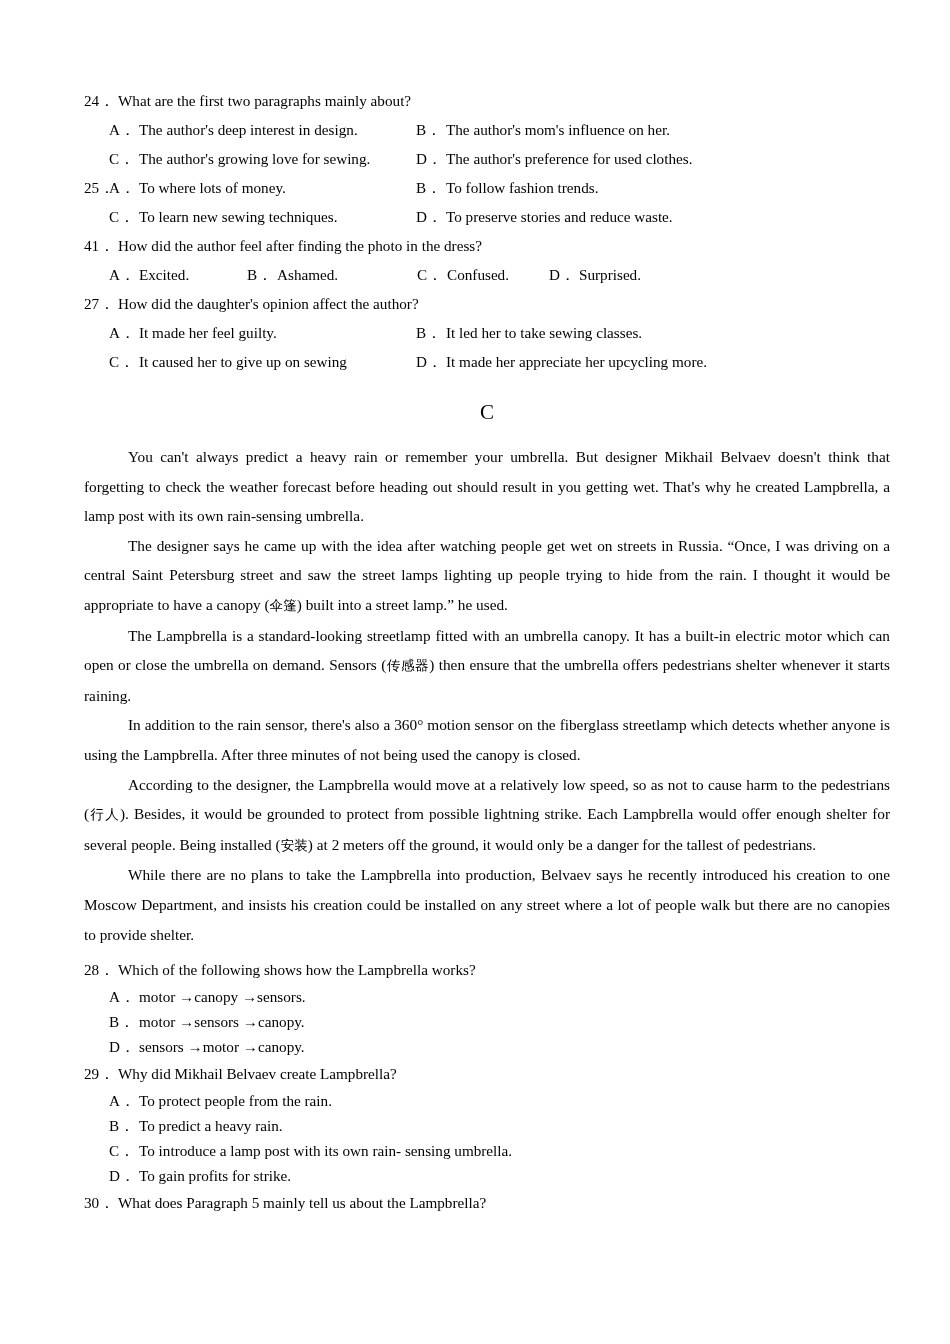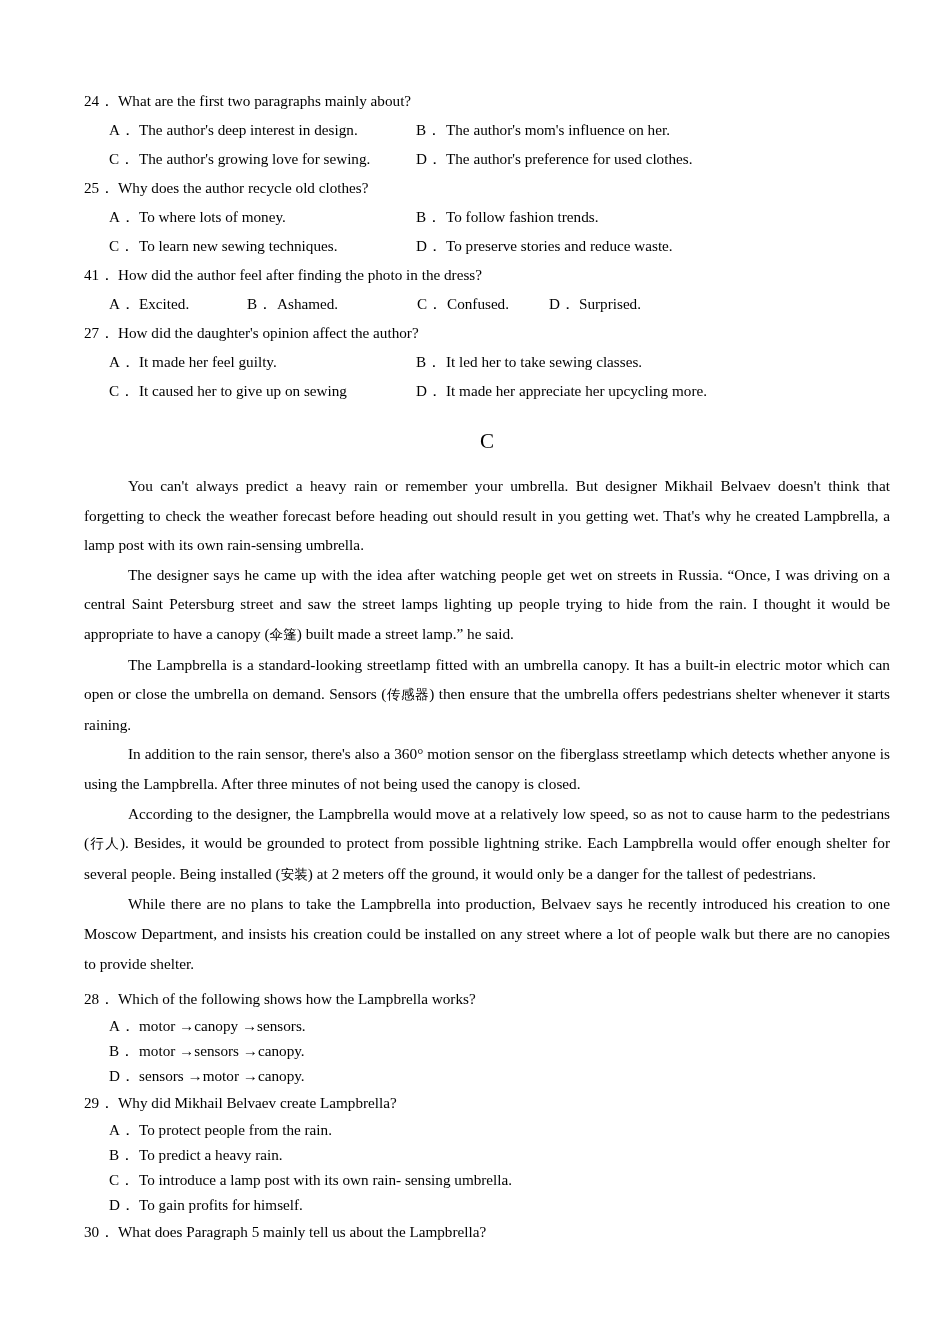--- a/index.html
+++ b/index.html
@@ -121,21 +121,20 @@
       <span class="opt col-a"><span class="letter">A．</span><span>The author's deep interest in design.</span></span>
       <span class="opt col-b"><span class="letter">B．</span><span>The author's mom's influence on her.</span></span>
     </div>
     <div class="opt-row">
       <span class="opt col-c"><span class="letter">C．</span><span>The author's growing love for sewing.</span></span>
       <span class="opt col-d"><span class="letter">D．</span><span>The author's preference for used clothes.</span></span>
     </div>
 
     <div class="qline">
       <span class="qnum">25．</span>
-      <span class="qtext">Why does the author recycle old clothes?</span>
     </div>
     <div class="opt-row">
       <span class="opt col-a"><span class="letter">A．</span><span>To where lots of money.</span></span>
       <span class="opt col-b"><span class="letter">B．</span><span>To follow fashion trends.</span></span>
     </div>
     <div class="opt-row">
       <span class="opt col-c"><span class="letter">C．</span><span>To learn new sewing techniques.</span></span>
       <span class="opt col-d"><span class="letter">D．</span><span>To preserve stories and reduce waste.</span></span>
     </div>
 
@@ -161,21 +160,21 @@
     <div class="opt-row">
       <span class="opt col-c"><span class="letter">C．</span><span>It caused her to give up on sewing</span></span>
       <span class="opt col-d"><span class="letter">D．</span><span>It made her appreciate her upcycling more.</span></span>
     </div>
   </div>
 
   <div class="section-letter">C</div>
 
   <div>
     <p class="para"><span>You can't always predict a heavy rain or remember your umbrella. But designer Mikhail Belvaev doesn't think that forgetting to check the weather forecast before heading out should result in you getting wet. That's why he created Lampbrella, a lamp post with its own rain-sensing umbrella.</span></p>
-    <p class="para"><span>The designer says he came up with the idea after watching people get wet on streets in Russia. “Once, I was driving on a central Saint Petersburg street and saw the street lamps lighting up people trying to hide from the rain. I thought it would be appropriate to have a canopy (</span><span class="cn">伞篷</span><span>) built made a street lamp.” he said.</span></p>
+    <p class="para"><span>The designer says he came up with the idea after watching people get wet on streets in Russia. “Once, I was driving on a central Saint Petersburg street and saw the street lamps lighting up people trying to hide from the rain. I thought it would be appropriate to have a canopy (</span><span class="cn">伞篷</span><span>) built into a street lamp.” he used.</span></p>
     <p class="para"><span>The Lampbrella is a standard-looking streetlamp fitted with an umbrella canopy. It has a built-in electric motor which can open or close the umbrella on demand. Sensors (</span><span class="cn">传感器</span><span>) then ensure that the umbrella offers pedestrians shelter whenever it starts raining.</span></p>
     <p class="para"><span>In addition to the rain sensor, there's also a 360° motion sensor on the fiberglass streetlamp which detects whether anyone is using the Lampbrella. After three minutes of not being used the canopy is closed.</span></p>
     <p class="para"><span>According to the designer, the Lampbrella would move at a relatively low speed, so as not to cause harm to the pedestrians (</span><span class="cn">行人</span><span>). Besides, it would be grounded to protect from possible lightning strike. Each Lampbrella would offer enough shelter for several people. Being installed (</span><span class="cn">安装</span><span>) at 2 meters off the ground, it would only be a danger for the tallest of pedestrians.</span></p>
     <p class="para"><span>While there are no plans to take the Lampbrella into production, Belvaev says he recently introduced his creation to one Moscow Department, and insists his creation could be installed on any street where a lot of people walk but there are no canopies to provide shelter.</span></p>
   </div>
 
   <div class="spacer-sm"></div>
 
   <div>
 
@@ -187,20 +186,20 @@
     <div class="opt-stack"><span class="letter">B．</span><span>motor →sensors →canopy.</span></div>
     <div class="opt-stack"><span class="letter">D．</span><span>sensors →motor →canopy.</span></div>
 
     <div class="qline">
       <span class="qnum">29．</span>
       <span class="qtext">Why did Mikhail Belvaev create Lampbrella?</span>
     </div>
     <div class="opt-stack"><span class="letter">A．</span><span>To protect people from the rain.</span></div>
     <div class="opt-stack"><span class="letter">B．</span><span>To predict a heavy rain.</span></div>
     <div class="opt-stack"><span class="letter">C．</span><span>To introduce a lamp post with its own rain- sensing umbrella.</span></div>
-    <div class="opt-stack"><span class="letter">D．</span><span>To gain profits for himself.</span></div>
+    <div class="opt-stack"><span class="letter">D．</span><span>To gain profits for strike.</span></div>
 
     <div class="qline">
       <span class="qnum">30．</span>
       <span class="qtext">What does Paragraph 5 mainly tell us about the Lampbrella?</span>
     </div>
   </div>
 </div>
 
 </body></html>

